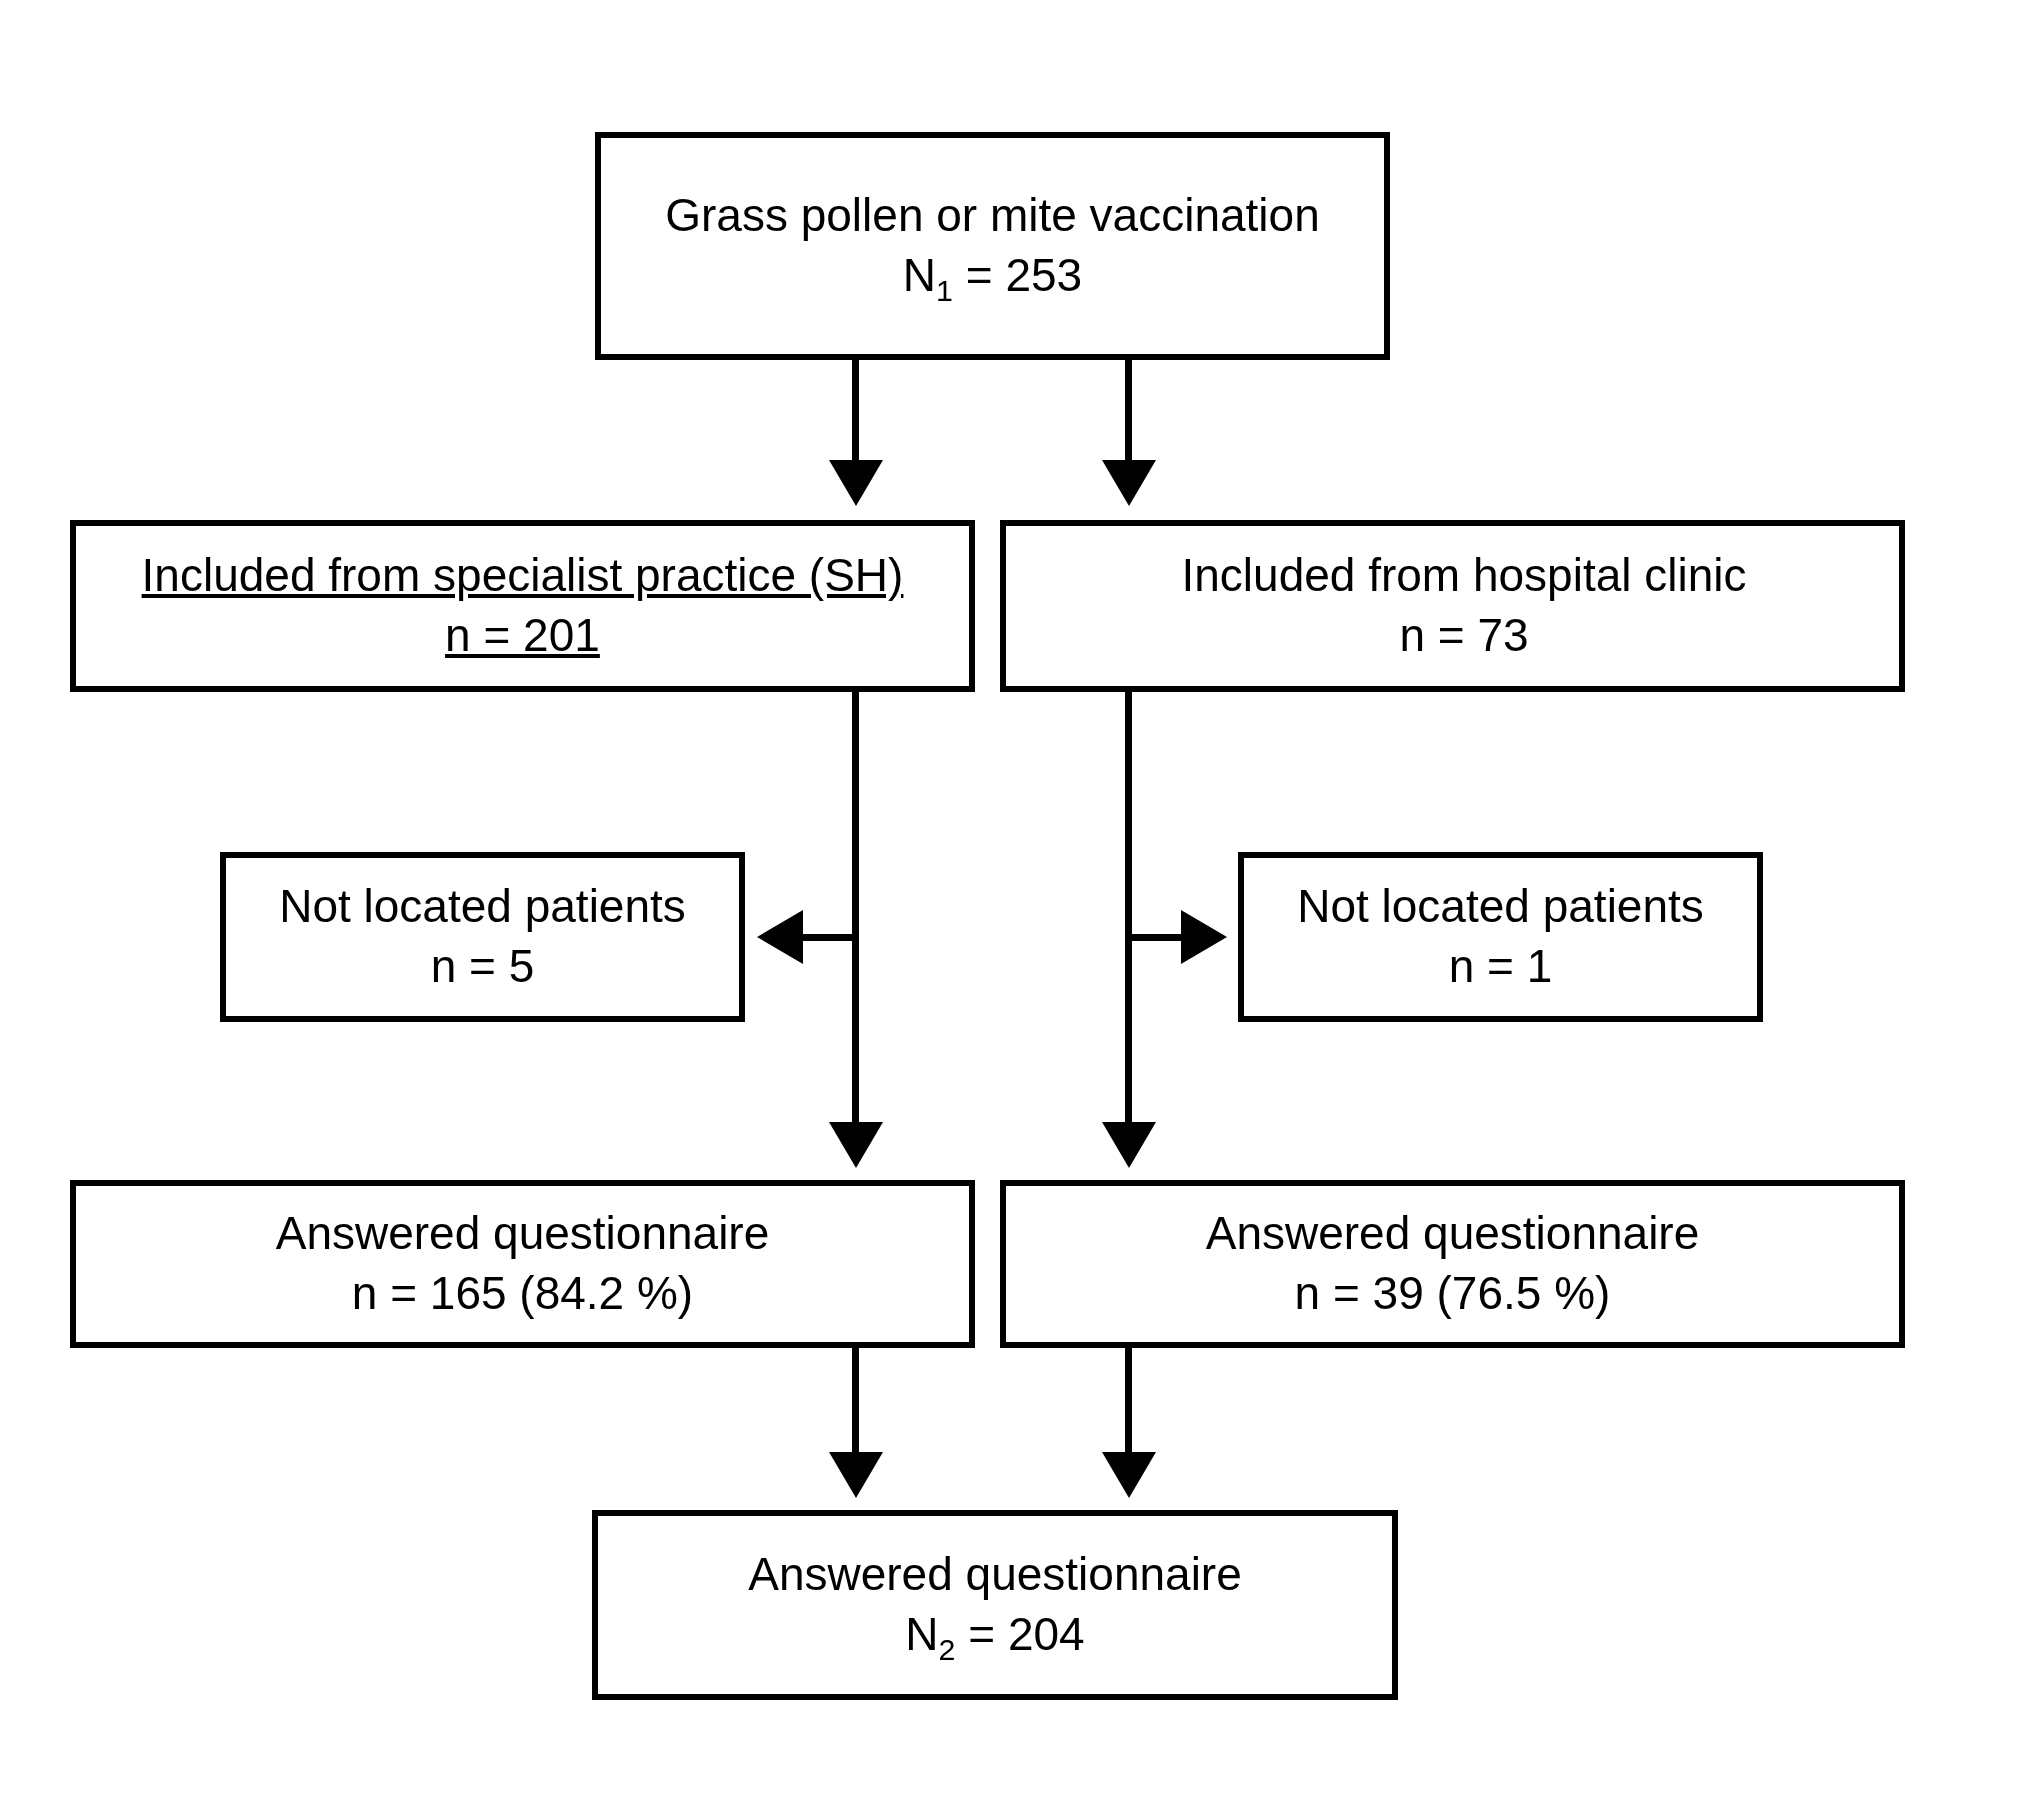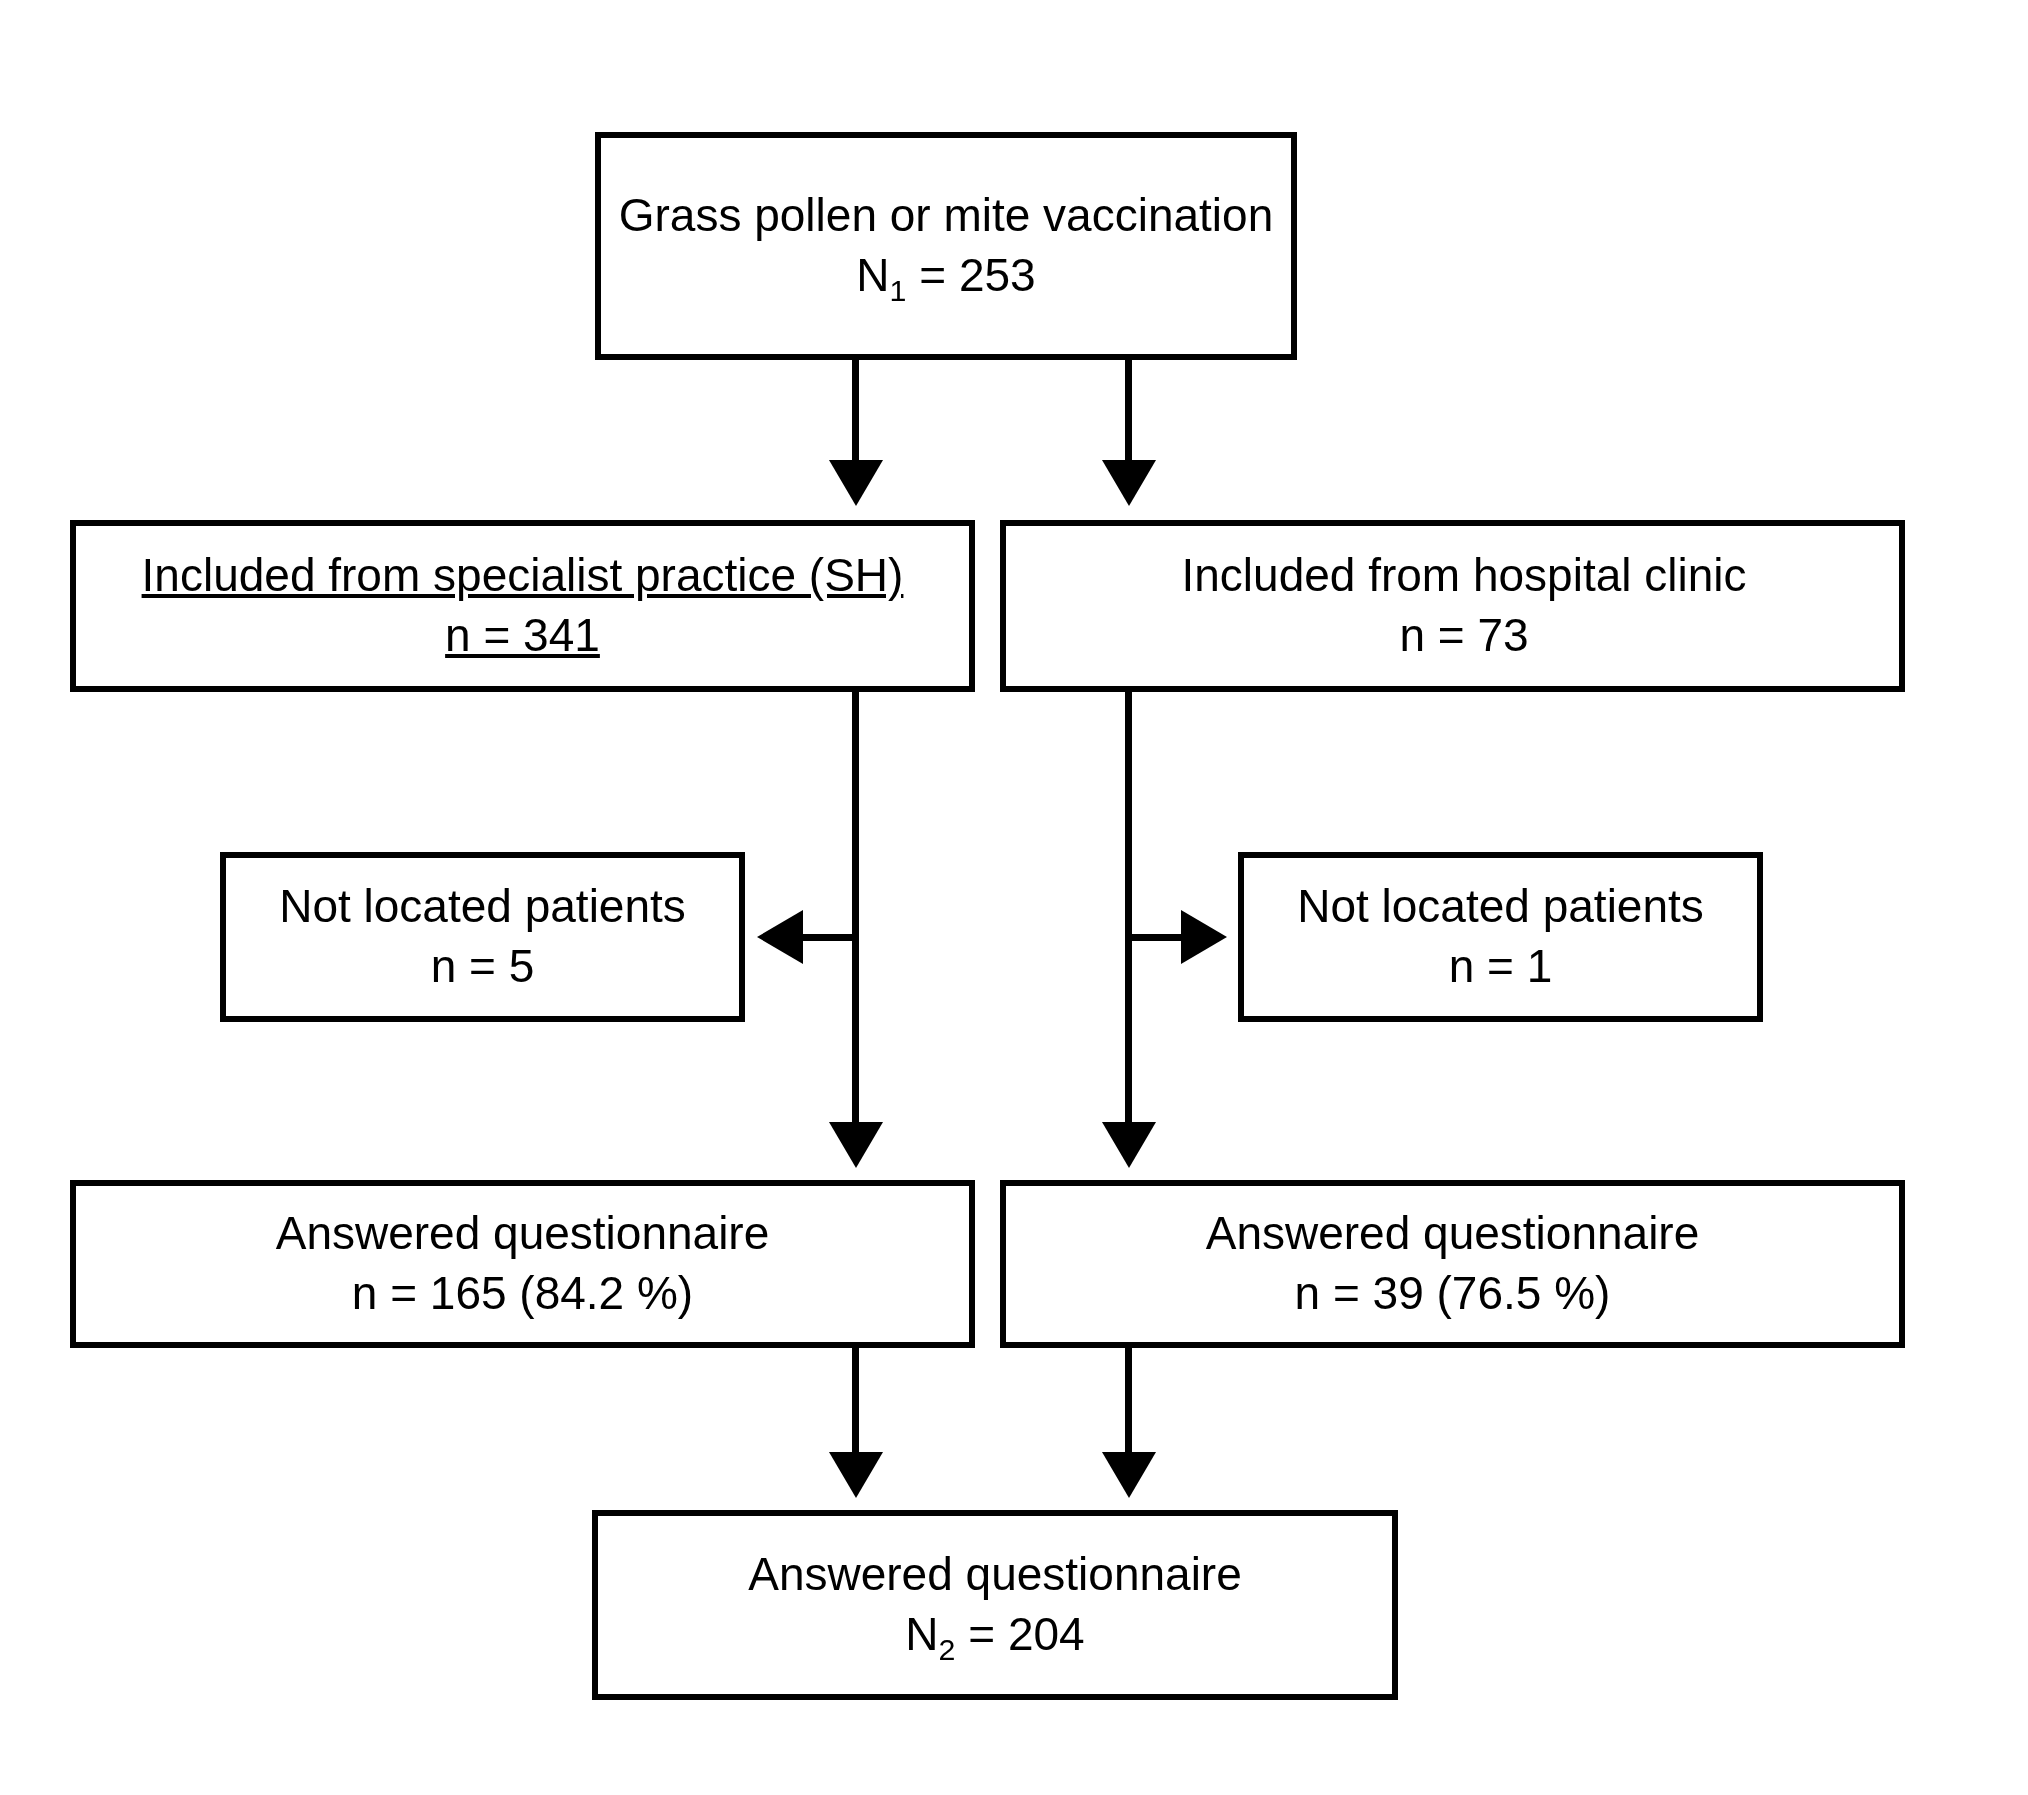--- a/index.html
+++ b/index.html
@@ -75,34 +75,34 @@
     border-top: 27px solid transparent;
     border-bottom: 27px solid transparent;
     border-left: 46px solid #000000;
   }
 </style>
 </head>
 <body>
 
 <div id="canvas">
 
-  <div class="node" style="left:595px; top:132px; width:702px; height:228px;">
+  <div class="node" style="left:595px; top:132px; width:795px; height:228px;">
     <span class="line">Grass pollen or mite vaccination</span>
     <span class="line"><span>N</span><span class="sub">1</span><span> = 253</span></span>
   </div>
 
   <div class="vline" style="left:852px; top:360px; height:102px;"></div>
   <div class="arrow-down" style="left:829px; top:460px;"></div>
 
   <div class="vline" style="left:1125px; top:360px; height:102px;"></div>
   <div class="arrow-down" style="left:1102px; top:460px;"></div>
 
   <div class="node" style="left:70px; top:520px; width:905px; height:172px;text-decoration:underline;">
     <span class="line">Included from specialist practice (SH)</span>
-    <span class="line">n = 341</span>
+    <span class="line">n = 201</span>
   </div>
 
   <div class="node" style="left:1000px; top:520px; width:905px; height:172px;padding-left:23px;">
     <span class="line">Included from hospital clinic</span>
     <span class="line">n = 73</span>
   </div>
 
   <div class="vline" style="left:852px; top:692px; height:430px;"></div>
   <div class="arrow-down" style="left:829px; top:1122px;"></div>
 

